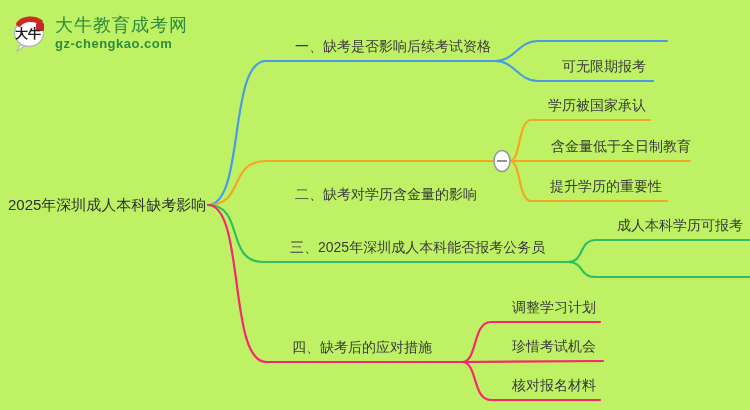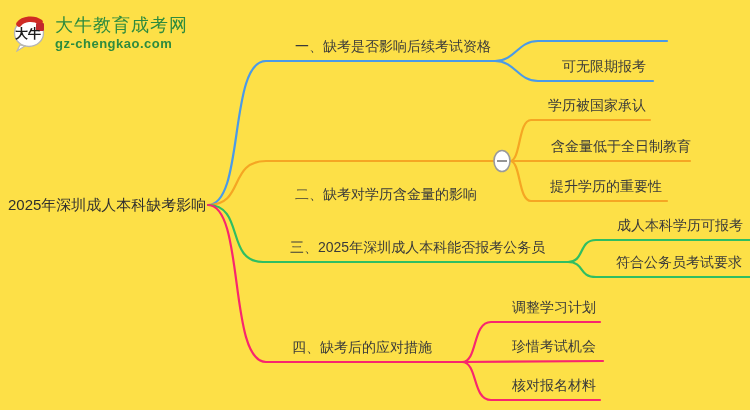--- a/index.html
+++ b/index.html
@@ -1,17 +1,17 @@
 <!DOCTYPE html>
 <html><head>
 <meta charset="utf-8">
 <style>
   html,body{margin:0;padding:0;background:#fff;}
   .canvas{
-    position:relative;width:750px;height:410px;overflow:hidden;background:#fde047;
+    position:relative;width:750px;height:410px;overflow:hidden;background:#bef264;
     font-family:"Liberation Sans","DejaVu Sans",sans-serif;
   }
   .edges{position:absolute;left:0;top:0;width:750px;height:410px;}
   .node{
     position:absolute;white-space:nowrap;color:#3a3a3a;font-size:14px;line-height:18px;height:18px;
     cursor:pointer;
   }
   .root-node{font-size:15px;line-height:20px;height:20px;color:#2f2f2f;}
   
   .logo{position:absolute;left:12px;top:14px;display:flex;align-items:flex-start;cursor:pointer;}
@@ -78,20 +78,19 @@
   <div class="node" style="left:295px;top:37px;">一、缺考是否影响后续考试资格</div>
   <div class="node" style="left:562px;top:57px;">可无限期报考</div>
 
   <div class="node" style="left:295px;top:137px;margin-top:48px;">二、缺考对学历含金量的影响</div>
   <div class="node" style="left:548px;top:96px;">学历被国家承认</div>
   <div class="node" style="left:551px;top:137px;">含金量低于全日制教育</div>
   <div class="node" style="left:550px;top:177px;">提升学历的重要性</div>
 
   <div class="node" style="left:290px;top:238px;">三、2025年深圳成人本科能否报考公务员</div>
   <div class="node" style="left:617px;top:216px;">成人本科学历可报考</div>
-  <div class="node" style="left:616px;top:253px;">符合公务员考试要求</div>
 
   <div class="node" style="left:292px;top:338px;">四、缺考后的应对措施</div>
   <div class="node" style="left:512px;top:298px;">调整学习计划</div>
   <div class="node" style="left:512px;top:337px;">珍惜考试机会</div>
   <div class="node" style="left:512px;top:376px;">核对报名材料</div>
 
 </div>
 
 </body></html>

